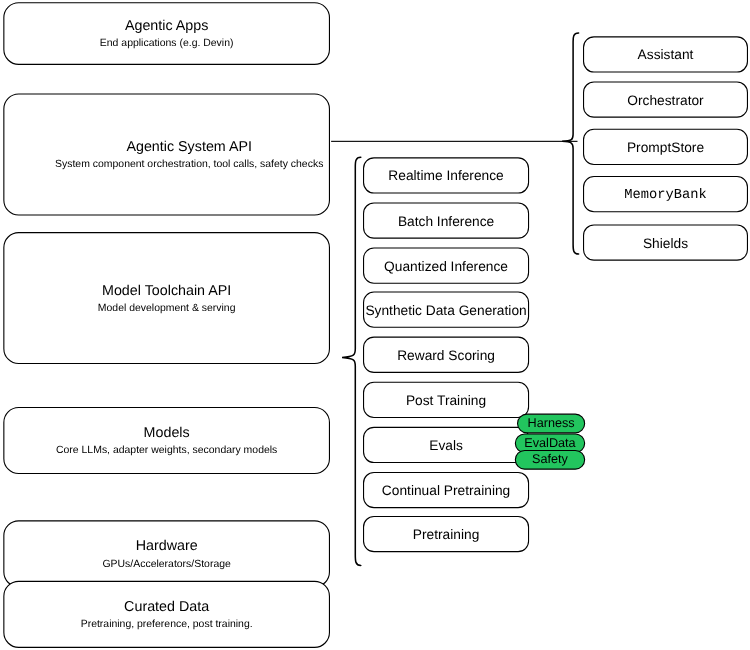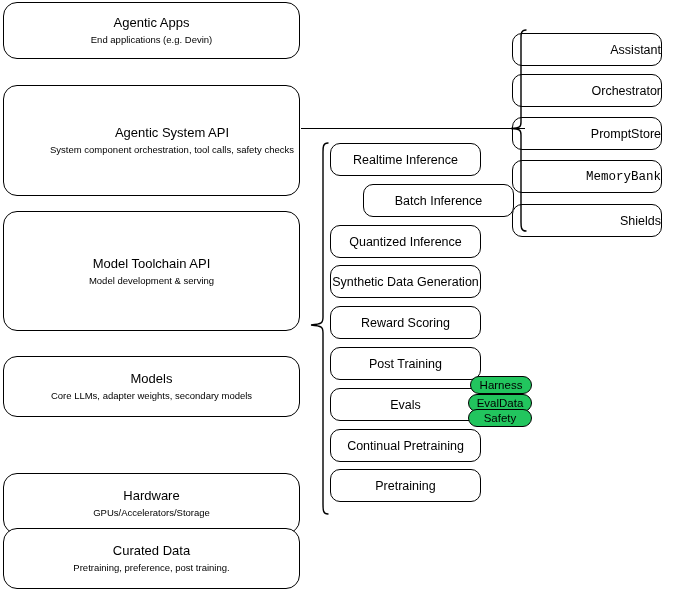--- a/index.html
+++ b/index.html
@@ -52,21 +52,21 @@
   
   .cap {
     height: 33px;
     border-radius: 10px;
   }
   .cap .title {
     font-size: 12.5px;
     line-height: 16px;
   }
   .mid-col { left: 330px; width: 151px; }
-  .right-col { left: 512px; width: 150px; align-items: flex-end; }
+  .right-col { left: 530px; width: 150px; }
 
   
   .pill {
     position: absolute;
     box-sizing: border-box;
     border: 1.4px solid #000000;
     border-radius: 999px;
     background: #22c55e;
     display: flex;
     align-items: center;
@@ -105,21 +105,21 @@
   <div class="node layer" style="top:85px; height:111px;padding-left:41px;">
     <div class="title">Agentic System API</div>
     <div class="subtitle">System component orchestration, tool calls, safety checks</div>
   </div>
 
   <div class="node layer" style="top:211px; height:120px;">
     <div class="title">Model Toolchain API</div>
     <div class="subtitle">Model development &amp; serving</div>
   </div>
 
-  <div class="node layer" style="top:356px; height:61px;">
+  <div class="node layer" style="top:370px; height:61px;">
     <div class="title">Models</div>
     <div class="subtitle">Core LLMs, adapter weights, secondary models</div>
   </div>
 
   <div class="node layer" style="top:473px; height:61px;">
     <div class="title">Hardware</div>
     <div class="subtitle">GPUs/Accelerators/Storage</div>
   </div>
 
   <div class="node layer" style="top:528px; height:61px;">
@@ -137,21 +137,21 @@
 
   <div class="brace" style="left:308px; top:141px;">
     <svg width="22" height="380" viewBox="0 0 22 380">
       <path d="M20 2 C15 2 15 6 15 11 L15 176 C15 182 14 183 3 184 C14 185 15 186 15 192 L15 363 C15 369 15 373 20 373" fill="none" stroke="#000000" stroke-width="1.4" stroke-linecap="round"></path>
     </svg>
   </div>
 
   <div class="node cap mid-col" style="top:143px;">
     <div class="title">Realtime Inference</div>
   </div>
-  <div class="node cap mid-col" style="top:184px;margin-left:33px;">
+  <div class="node cap mid-col" style="top:184px;">
     <div class="title">Batch Inference</div>
   </div>
   <div class="node cap mid-col" style="top:225px;align-items:center;">
     <div class="title">Quantized Inference</div>
   </div>
   <div class="node cap mid-col" style="top:265px;">
     <div class="title">Synthetic Data Generation</div>
   </div>
   <div class="node cap mid-col" style="top:306px;">
     <div class="title">Reward Scoring</div>

